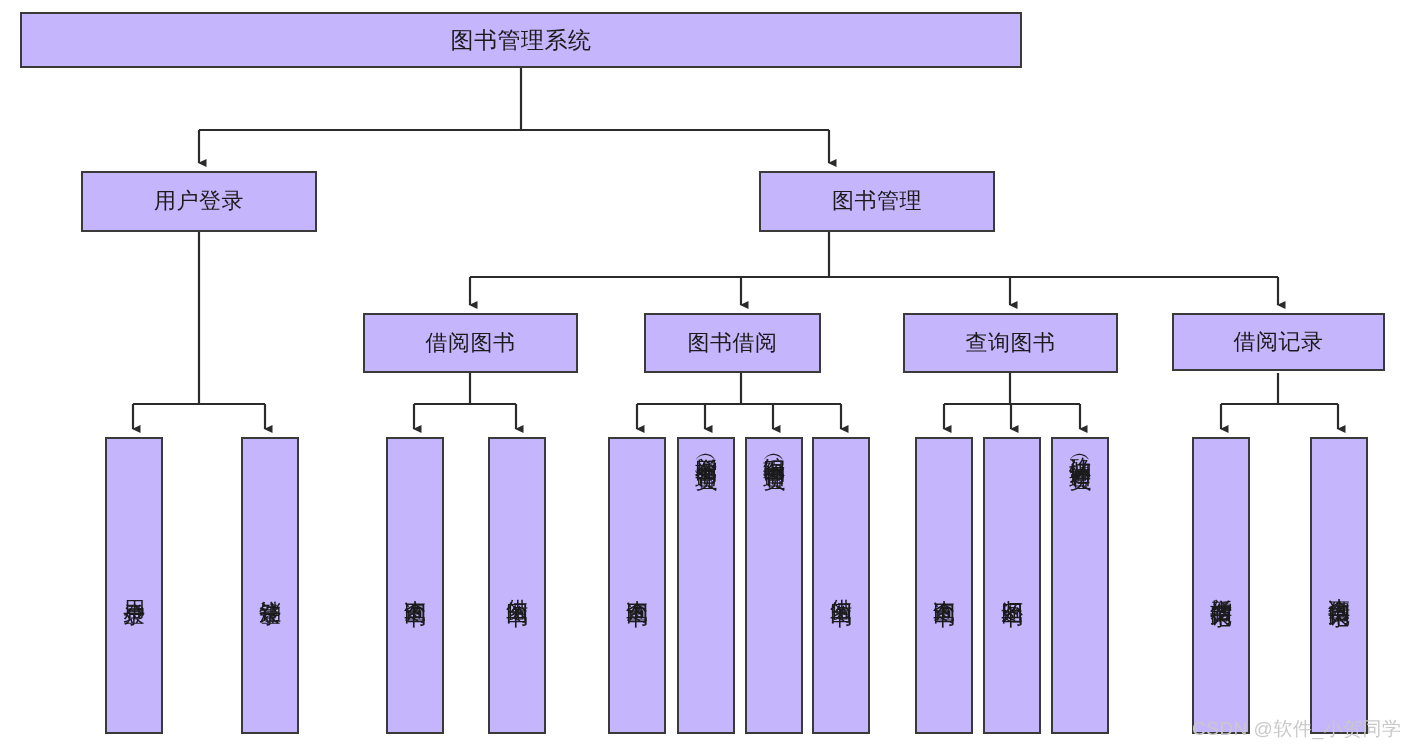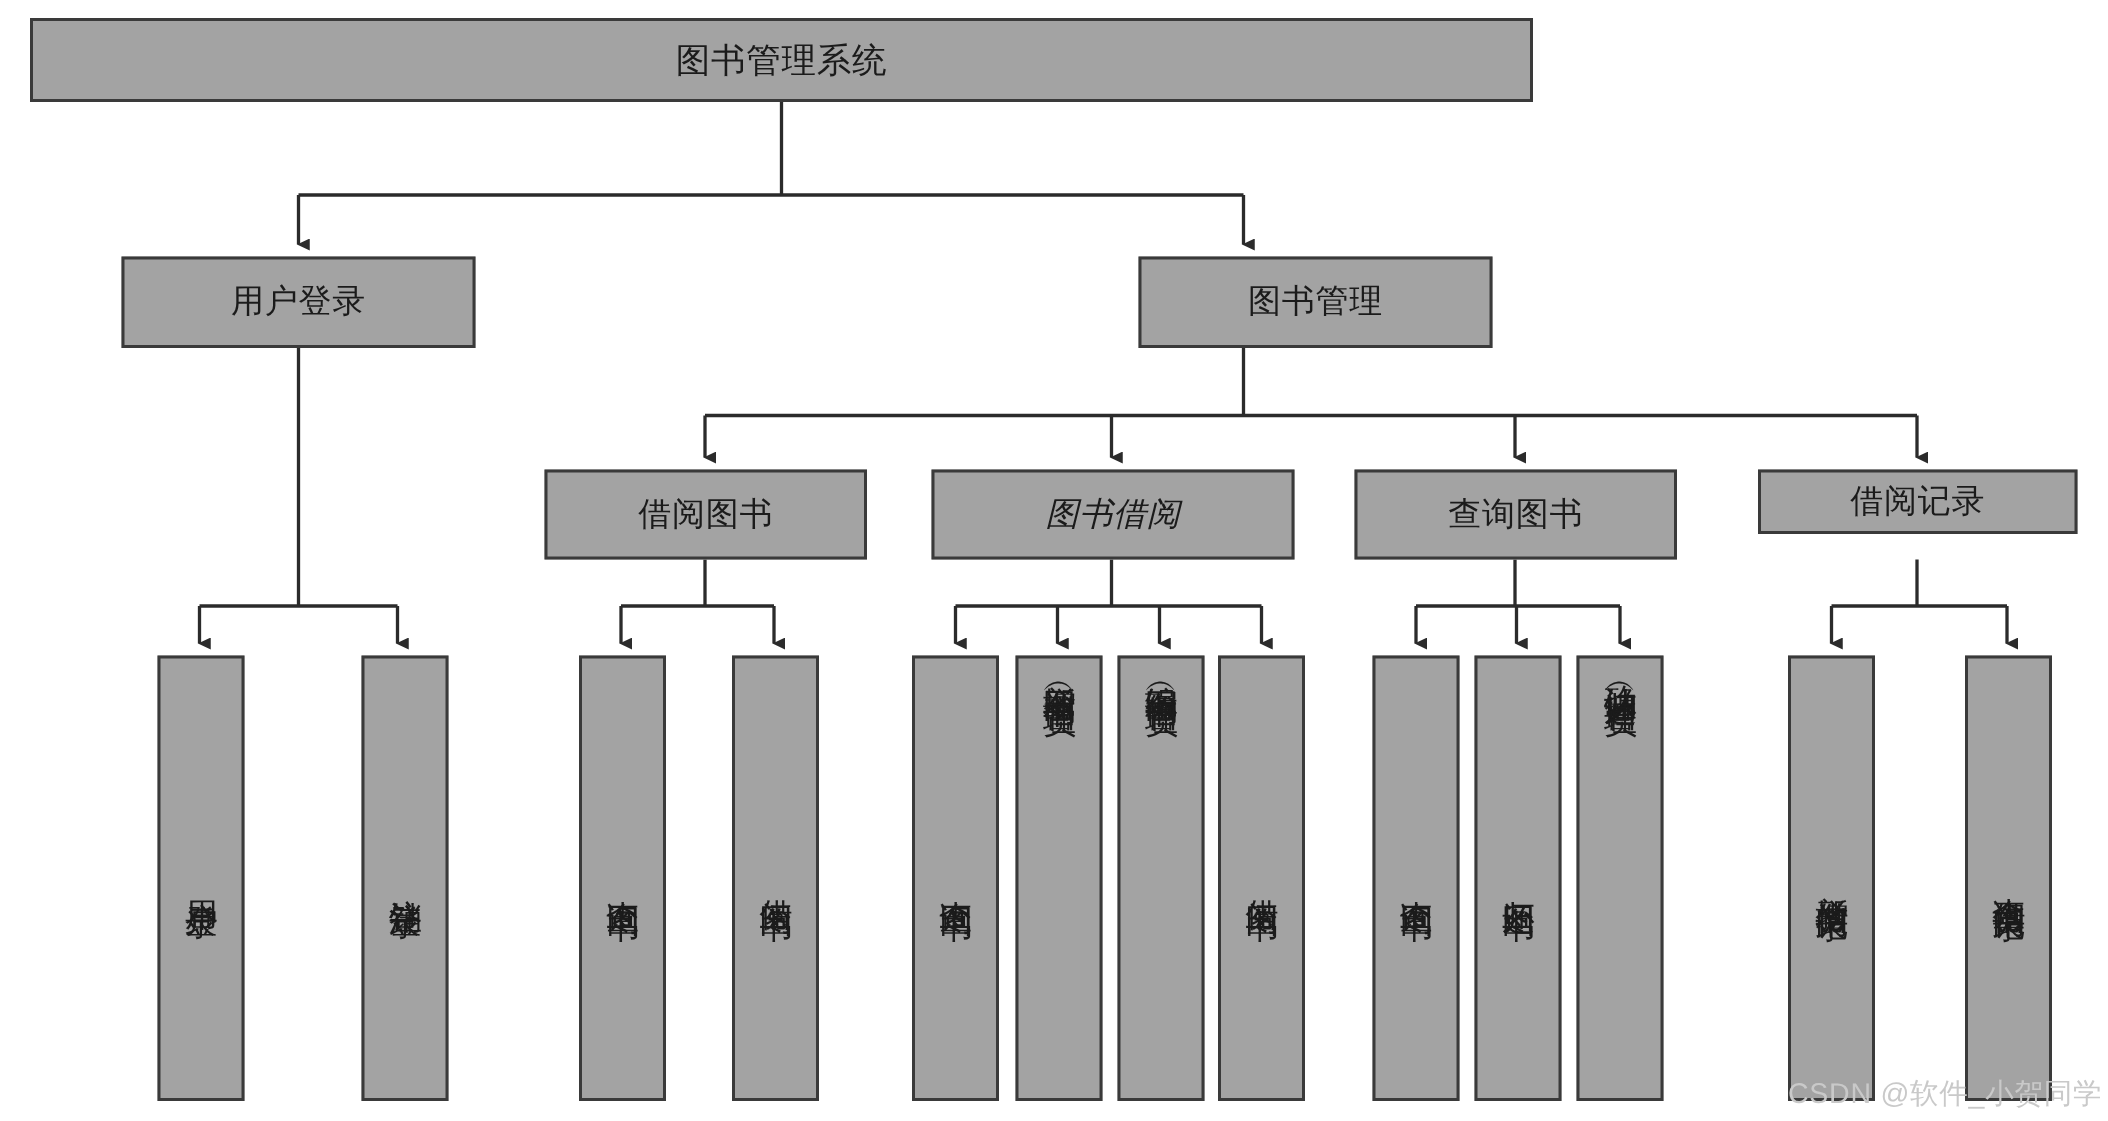--- a/index.html
+++ b/index.html
@@ -22,21 +22,21 @@
     position: absolute;
     left: 0;
     top: 0;
     width: 1405px;
     height: 747px;
     pointer-events: none;
   }
   .node {
     position: absolute;
     box-sizing: border-box;
-    background: #a3a3a3;
+    background: #c4b5fd;
     border: 2px solid #3a3a3a;
     display: flex;
     align-items: center;
     justify-content: center;
     color: #1b1b1b;
     z-index: 2;
   }
   .node .label {
     display: block;
     line-height: 1.22;
@@ -140,27 +140,27 @@
   <div class="node horiz" style="left:81px; top:171px; width:236px; height:61px;">
     <span class="label">用户登录</span>
   </div>
   <div class="node horiz" style="left:711px; top:171px; width:236px; height:61px;margin-left:48px;">
     <span class="label">图书管理</span>
   </div>
 
   <div class="node horiz" style="left:363px; top:313px; width:215px; height:60px;">
     <span class="label">借阅图书</span>
   </div>
-  <div class="node horiz" style="left:621px; top:313px; width:242px; height:60px;font-style:italic;">
+  <div class="node horiz" style="left:644px; top:313px; width:177px; height:60px;">
     <span class="label">图书借阅</span>
   </div>
   <div class="node horiz" style="left:903px; top:313px; width:215px; height:60px;">
     <span class="label">查询图书</span>
   </div>
-  <div class="node horiz" style="left:1172px; top:313px; width:213px; height:43px;">
+  <div class="node horiz" style="left:1172px; top:313px; width:213px; height:58px;">
     <span class="label">借阅记录</span>
   </div>
 
   <div class="node vert center" style="left:105px; top:437px; width:58px; height:297px;">
     <span class="label">用户登录</span>
   </div>
   <div class="node vert center" style="left:241px; top:437px; width:58px; height:297px;">
     <span class="label">注销登录</span>
   </div>
 

